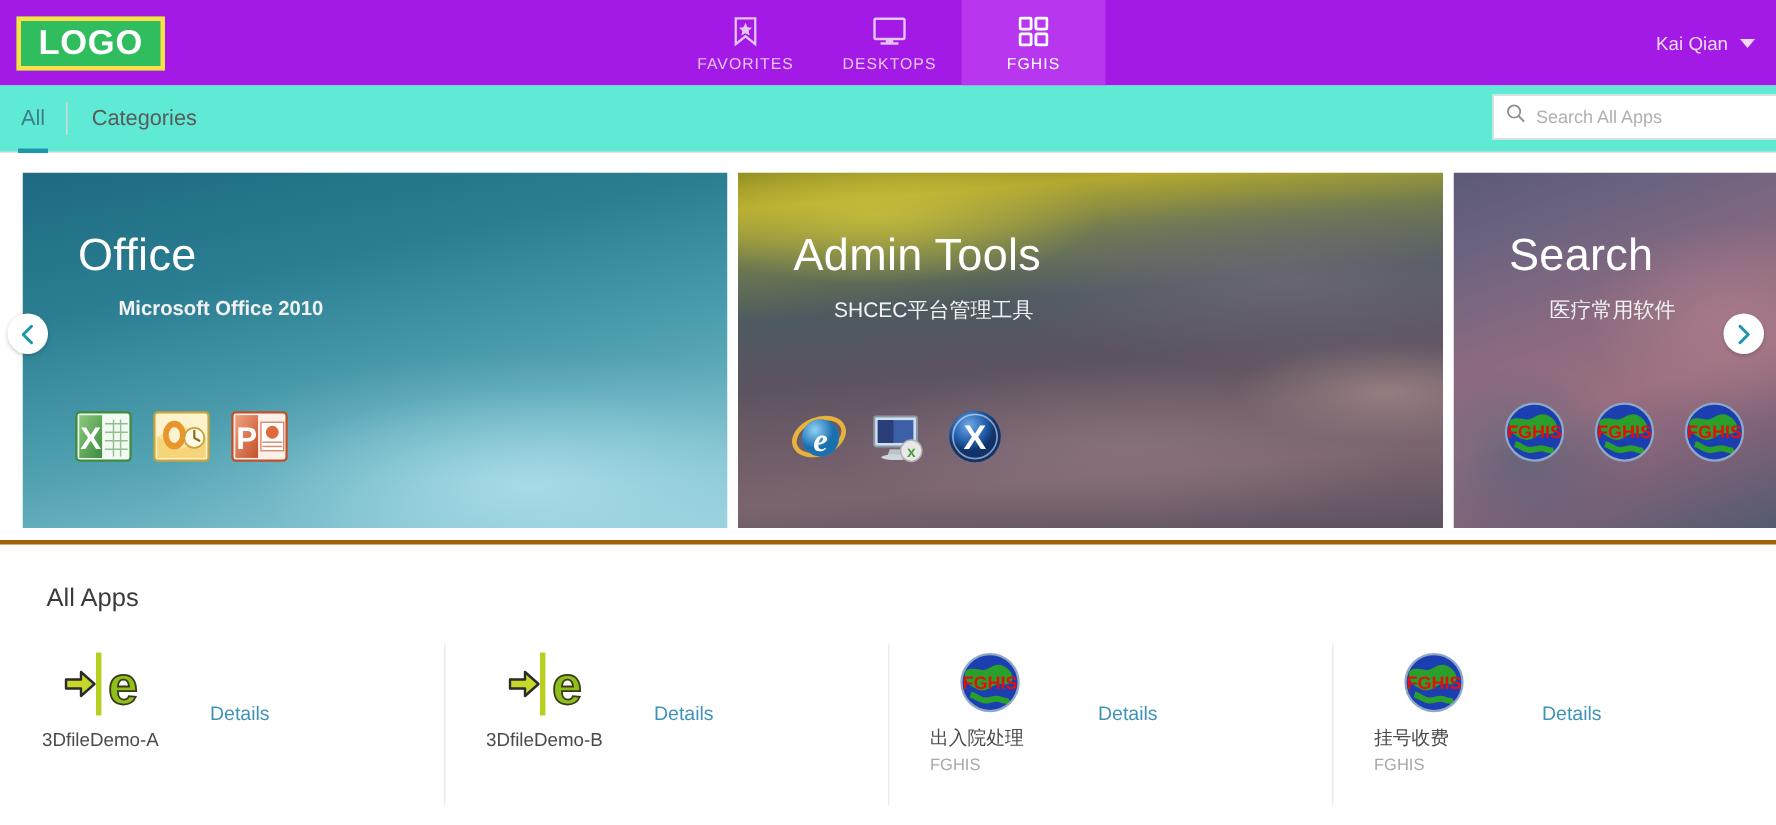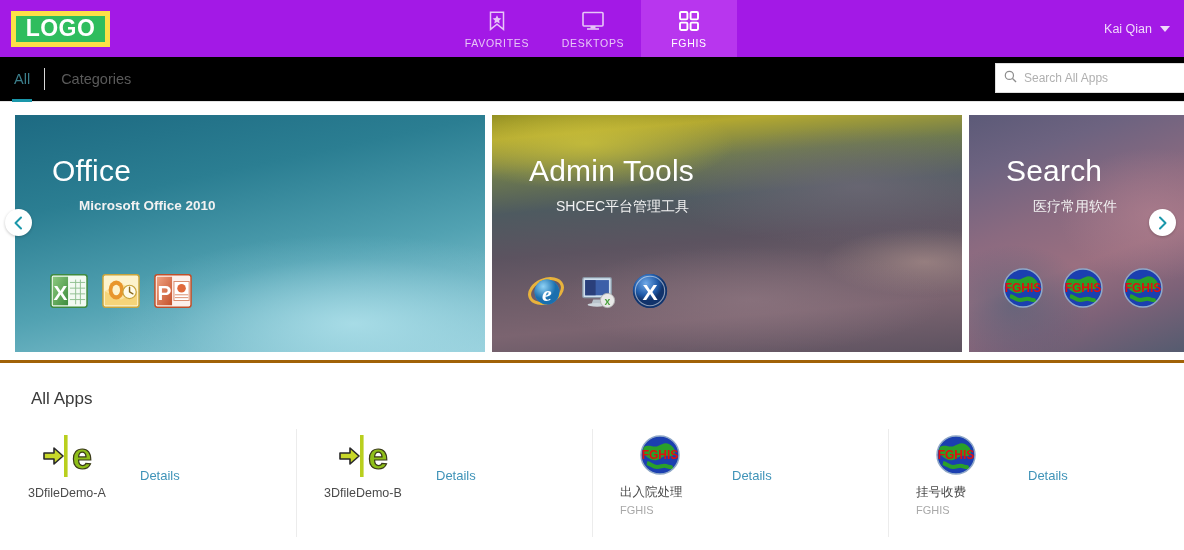--- a/index.html
+++ b/index.html
@@ -19,21 +19,21 @@
     display: flex;
     align-items: stretch;
   }
   .logo-wrap {
     display: flex; align-items: center;
     padding-left: 11px;
   }
   .logo {
     width: 99px; height: 36px;
     background: #2fbd5e;
-    border: 5px solid #fde047;
+    border: 3px solid #fde047;
     color: #ffffff;
     font-size: 23px;
     font-weight: bold;
     letter-spacing: 0.5px;
     display: flex; align-items: center; justify-content: center;
     font-family: "Liberation Sans", sans-serif;
   }
   .navtabs {
     position: absolute;
     left: 449px; top: 0;
@@ -73,21 +73,21 @@
     width: 0; height: 0;
     border-left: 5px solid transparent;
     border-right: 5px solid transparent;
     border-top: 6px solid #f0d9fb;
   }
 
   
   .subnav {
     position: relative;
     height: 45px;
-    background: #000000;
+    background: #5eead4;
     border-bottom: 1px solid #e3e3e3;
     display: flex; align-items: center;
   }
   .subtab {
     position: relative;
     height: 45px;
     display: flex; align-items: center;
     font-size: 14.5px;
     color: #5a5a5a;
     cursor: pointer;

